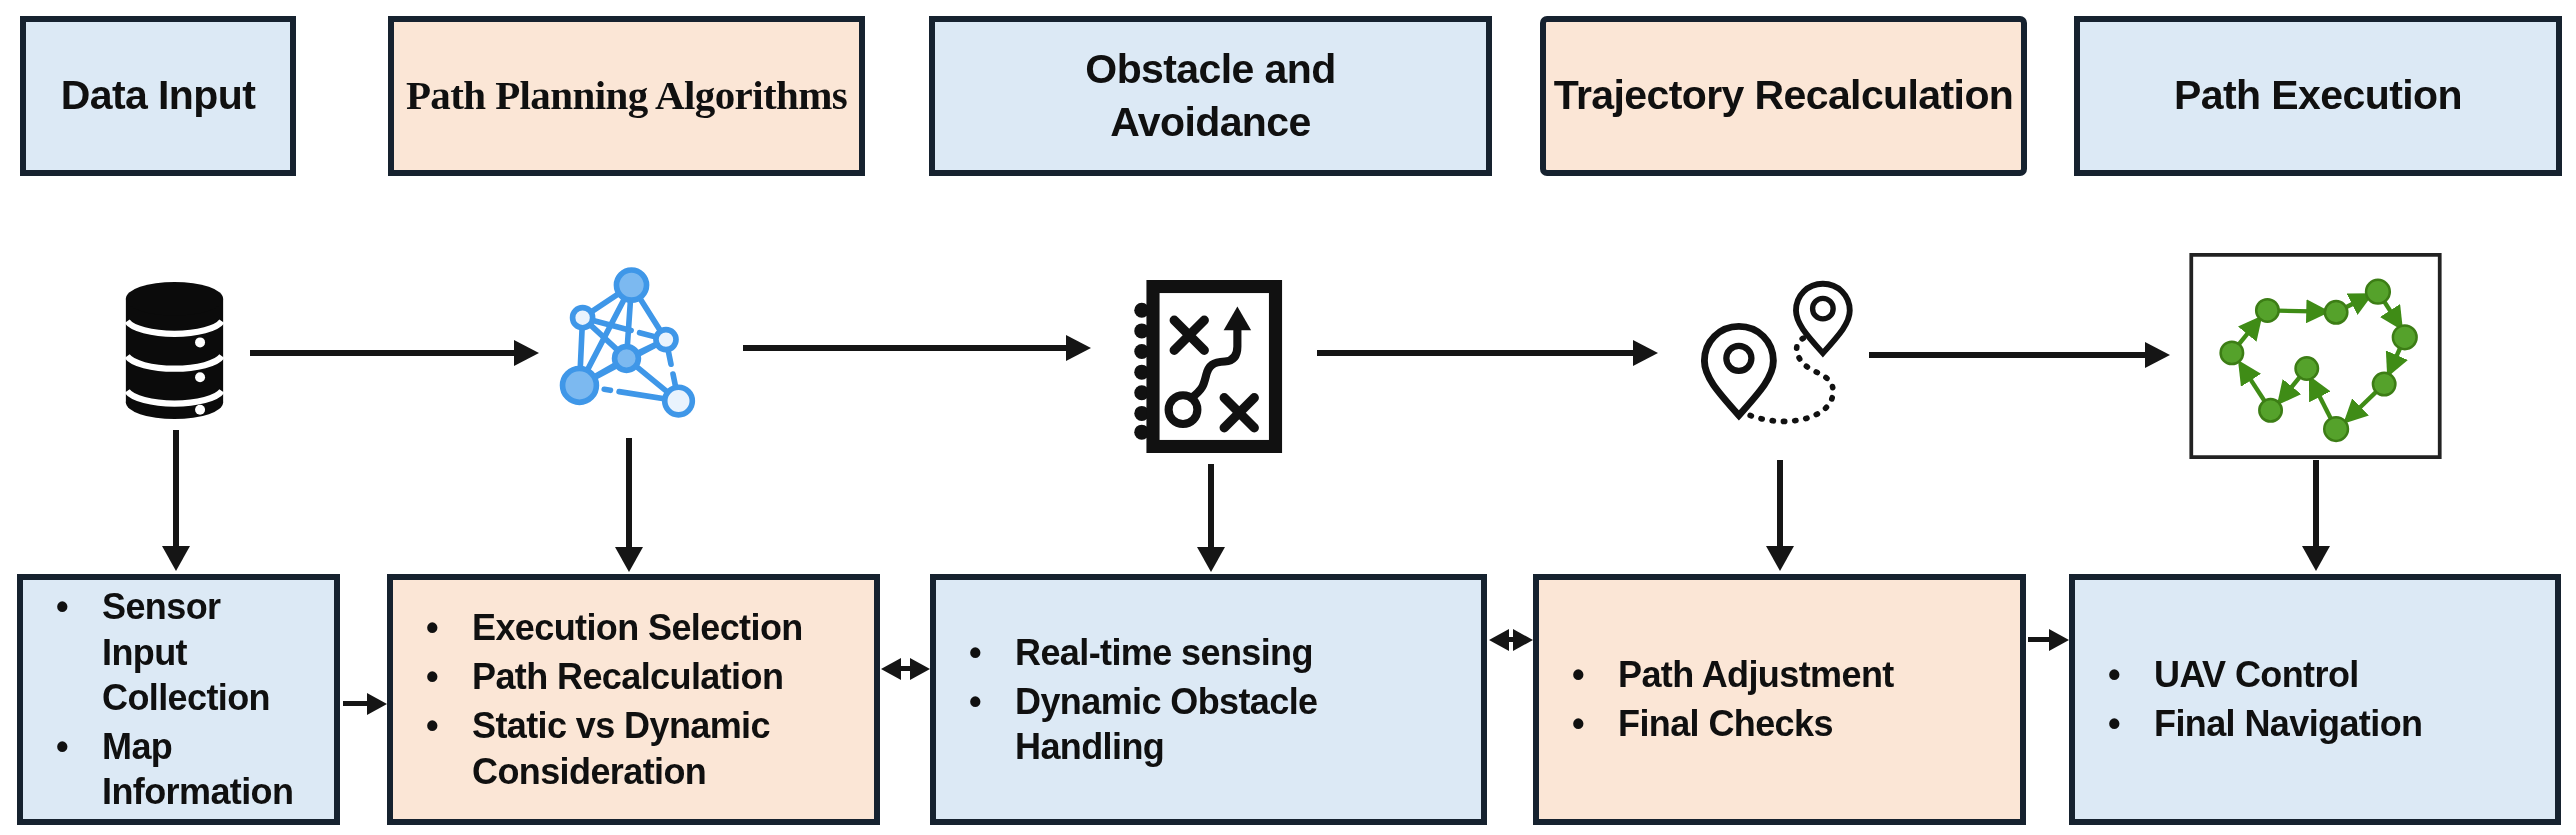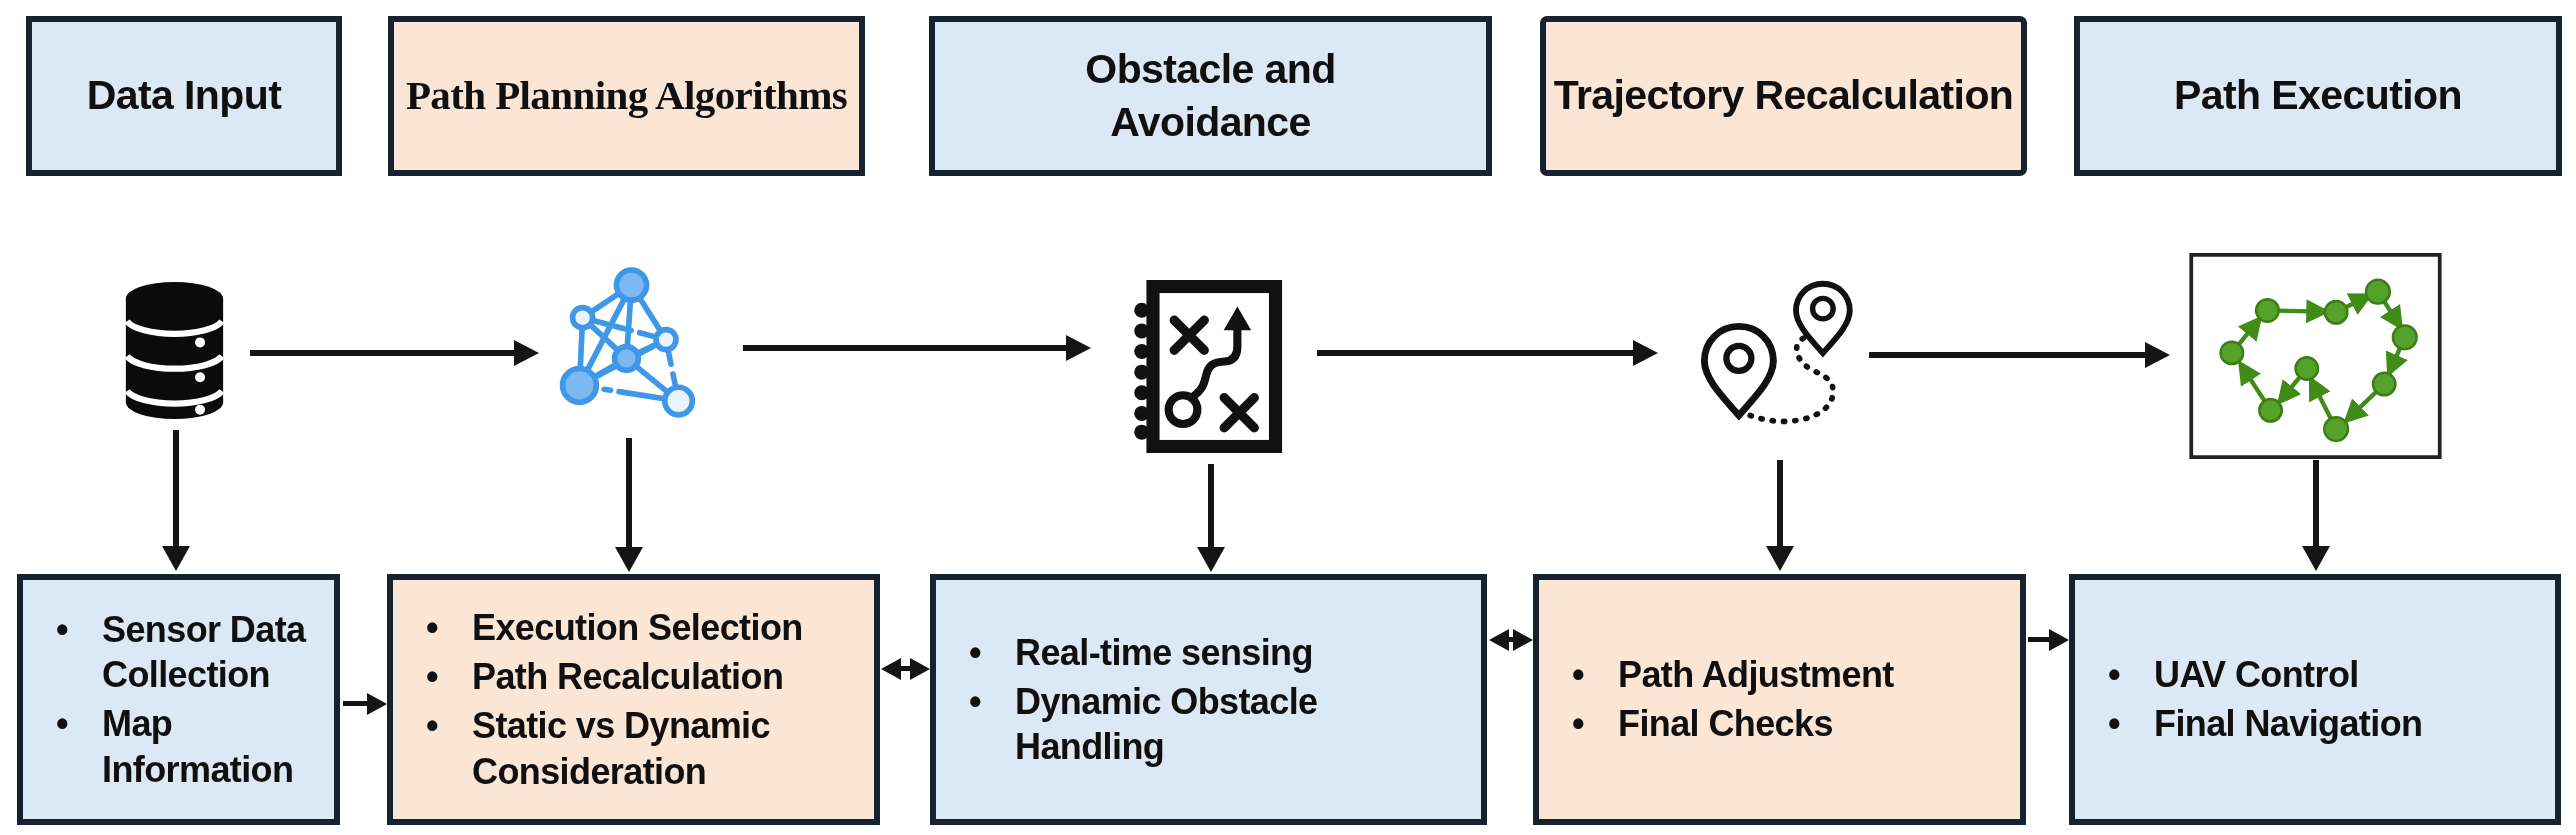--- a/index.html
+++ b/index.html
@@ -8,21 +8,21 @@
 
   
   .hdr{position:absolute;top:15.6px;height:160px;border:6.3px solid #16222f;box-sizing:border-box;
        display:flex;align-items:center;justify-content:center;text-align:center;
        font-weight:bold;font-size:41px;line-height:1.28;color:#101010;letter-spacing:-0.6px;}
   .det{position:absolute;top:574px;height:251px;border:6.3px solid #16222f;box-sizing:border-box;
        display:flex;align-items:center;}
   .tone-blue{background:#dce9f5;}
   .tone-peach{background:#fbe6d6;}
 
-  #hdr1{left:26px;width:316px;text-align:right;}
+  #hdr1{left:20px;width:276px;text-align:right;}
   #hdr2{left:388px;width:477px;font-family:Liberation Serif, serif;}
   #hdr3{left:929px;width:563px;padding:0 108px;}
   #hdr4{left:1540px;width:487px;border-radius:7px;}
   #hdr5{left:2074px;width:488px;}
 
   #det1{left:17px;width:323px;}
   #det2{left:387px;width:493px;}
   #det3{left:930px;width:557px;}
   #det4{left:1533px;width:493px;}
   #det5{left:2069px;width:492px;}
@@ -192,21 +192,21 @@
   <div id="v1" class="varrow"></div>
   <div id="v2" class="varrow"></div>
   <div id="v3" class="varrow"></div>
   <div id="v4" class="varrow"></div>
   <div id="v5" class="varrow"></div>
 
   <div id="det1" class="det tone-blue">
     <ul>
       <li>
           <span class="marker">•</span>
-          <span>Sensor Data Collection</span>
+          <span>Sensor Input Collection</span>
         </li>
       <li>
           <span class="marker">•</span>
           <span>Map Information</span>
         </li>
     </ul>
   </div>
 
   <div id="det2" class="det tone-peach">
     <ul>

